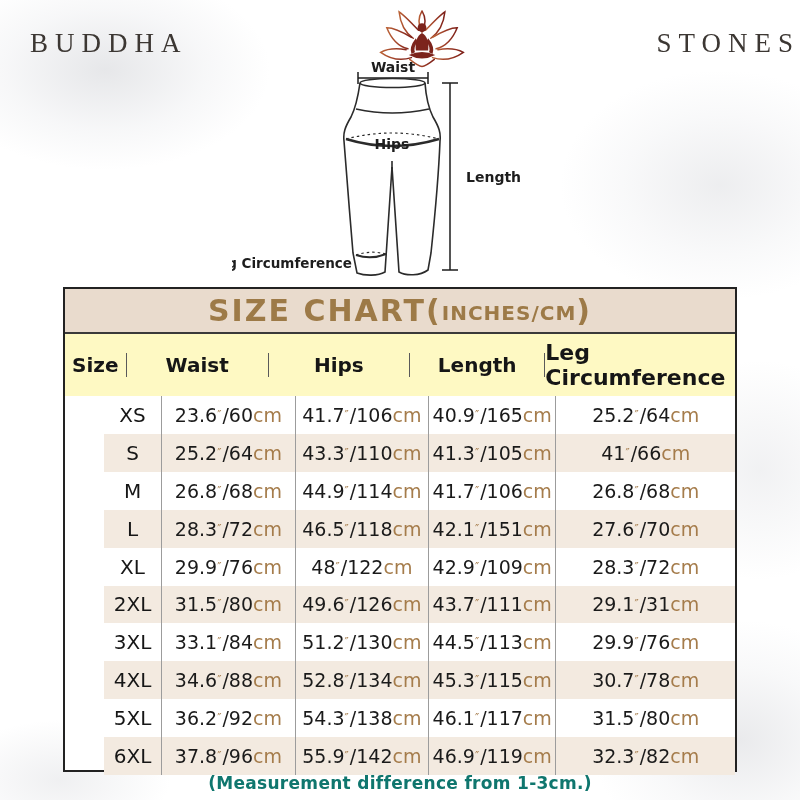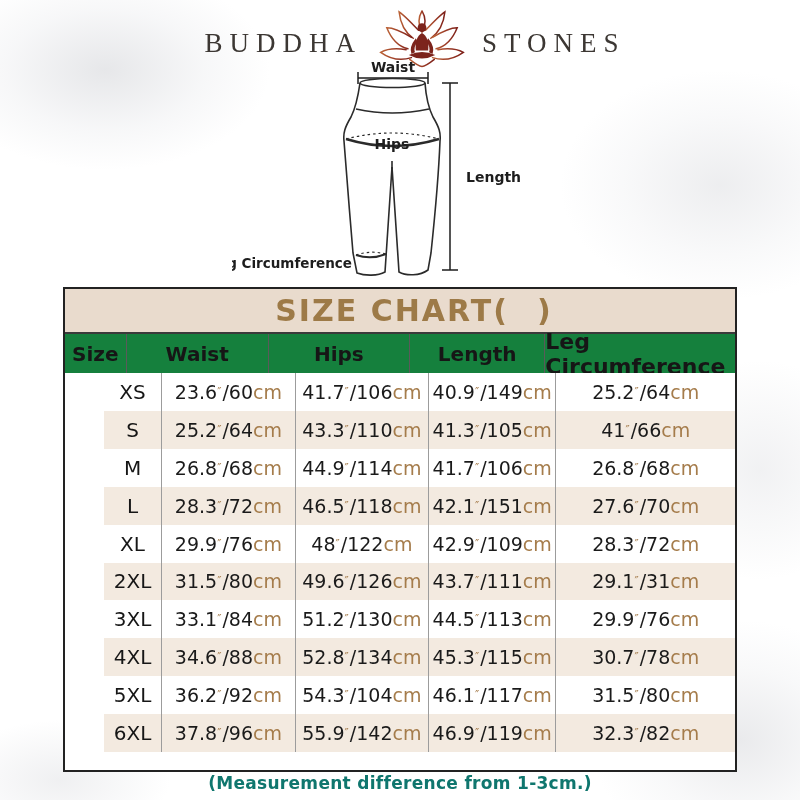--- a/index.html
+++ b/index.html
@@ -17,38 +17,38 @@
     background:radial-gradient(closest-side, rgba(195,197,203,.30), rgba(210,212,218,.14) 60%, transparent); }
   .wash3 { right:-70px; top:360px; width:220px; height:220px;
     background:radial-gradient(closest-side, rgba(200,202,208,.26), transparent); }
   .wash4 { right:-90px; bottom:-60px; width:300px; height:240px;
     background:radial-gradient(closest-side, rgba(192,194,200,.34), rgba(210,212,218,.15) 60%, transparent); }
   .wash5 { left:-50px; bottom:-40px; width:220px; height:120px;
     background:radial-gradient(closest-side, rgba(198,200,206,.28), transparent); }
 
   
   .brand { position:absolute; left:0; top:6px; width:100%; height:68px;
-    display:flex; align-items:center; justify-content:center; gap:16px;padding-left:30px; }
+    display:flex; align-items:center; justify-content:space-between; gap:16px;padding-left:30px; }
   .brand-word { font-family:"Liberation Serif","DejaVu Serif",serif; font-size:27px;
     letter-spacing:7px; color:#3c3733; font-weight:500; padding-top:6px; }
   .lotus-svg { display:block; }
 
   
   .diagram { position:absolute; left:232px; top:57px; width:320px; height:235px; }
   .diagram text { font-family:"DejaVu Sans","Liberation Sans",sans-serif; font-weight:600;
     fill:#1d1d1d; }
 
   
   .chart-wrap { position:absolute; left:63px; top:287px; width:674px; height:485px;
     border:2px solid #222222; background:#ffffff; }
   .chart-title { height:45px; background:#e9dbcd; border-bottom:2px solid #3a3a3a;
     display:flex; align-items:center; justify-content:center; color:#9d7a47; white-space:nowrap; }
-  .t-big { font-size:30px; font-weight:bold; letter-spacing:2px;margin-left:28px; }
+  .t-big { font-size:30px; font-weight:bold; letter-spacing:2px; }
   .t-small { font-size:20px; font-weight:bold; letter-spacing:1px; padding-top:4px; }
-  .thead { height:39px; background:#15803d; display:flex; }
+  .thead { height:62px; background:#fef9c3; display:flex;align-items:center; }
   .thead .cell { display:flex; align-items:center; justify-content:center;
     font-size:20px; font-weight:600; border-right:1px solid #5a5a5a; }
   .thead .cell:last-child { border-right:none; font-size:22px; font-weight:700; }
   .trows { height:379px; display:flex; flex-direction:column;margin-left:39px; }
   .trow { flex:1; display:flex; background:#ffffff; }
   .trow.alt { background:#f3eae0; }
   .trow .cell { display:flex; align-items:center; justify-content:center;
     font-size:19px; border-right:1px solid #9c9c9c; white-space:nowrap; }
   .trow .cell:last-child { border-right:none; }
   .c1 { width:9.2%; } .c2 { width:21.2%; } .c3 { width:21.1%; }
@@ -146,20 +146,21 @@
       <line x1="210" y1="213" x2="226" y2="213"></line>
     </g>
     <text x="234" y="125" font-size="14">Length</text>
     <text x="120" y="211" text-anchor="end" font-size="13.5">Leg Circumference</text>
   </svg>
 </div>
 
 <div class="chart-wrap">
   <div class="chart-title">
     <span class="t-big">SIZE CHART(</span>
+    <span class="t-small">INCHES/CM</span>
     <span class="t-big">)</span>
   </div>
   <div class="thead">
     <div class="cell c1">Size</div>
     <div class="cell c2">Waist</div>
     <div class="cell c3">Hips</div>
     <div class="cell c4">Length</div>
     <div class="cell c5">Leg Circumference</div>
   </div>
   <div class="trows">
@@ -173,21 +174,21 @@
         </div>
         <div class="cell c3">
           <span class="n">41.7</span>
           <span class="u pr">″</span>
           <span class="n">/106</span>
           <span class="u cm">cm</span>
         </div>
         <div class="cell c4">
           <span class="n">40.9</span>
           <span class="u pr">″</span>
-          <span class="n">/149</span>
+          <span class="n">/165</span>
           <span class="u cm">cm</span>
         </div>
         <div class="cell c5">
           <span class="n">25.2</span>
           <span class="u pr">″</span>
           <span class="n">/64</span>
           <span class="u cm">cm</span>
         </div>
       </div>
       <div class="trow alt">
@@ -383,21 +384,21 @@
         <div class="cell c1">5XL</div>
         <div class="cell c2">
           <span class="n">36.2</span>
           <span class="u pr">″</span>
           <span class="n">/92</span>
           <span class="u cm">cm</span>
         </div>
         <div class="cell c3">
           <span class="n">54.3</span>
           <span class="u pr">″</span>
-          <span class="n">/104</span>
+          <span class="n">/138</span>
           <span class="u cm">cm</span>
         </div>
         <div class="cell c4">
           <span class="n">46.1</span>
           <span class="u pr">″</span>
           <span class="n">/117</span>
           <span class="u cm">cm</span>
         </div>
         <div class="cell c5">
           <span class="n">31.5</span>

